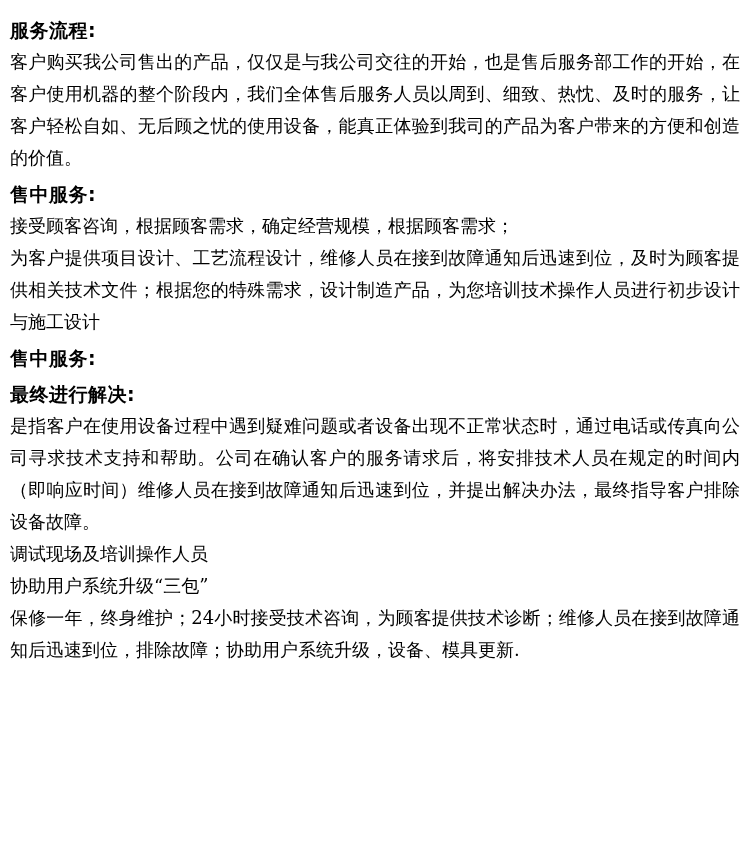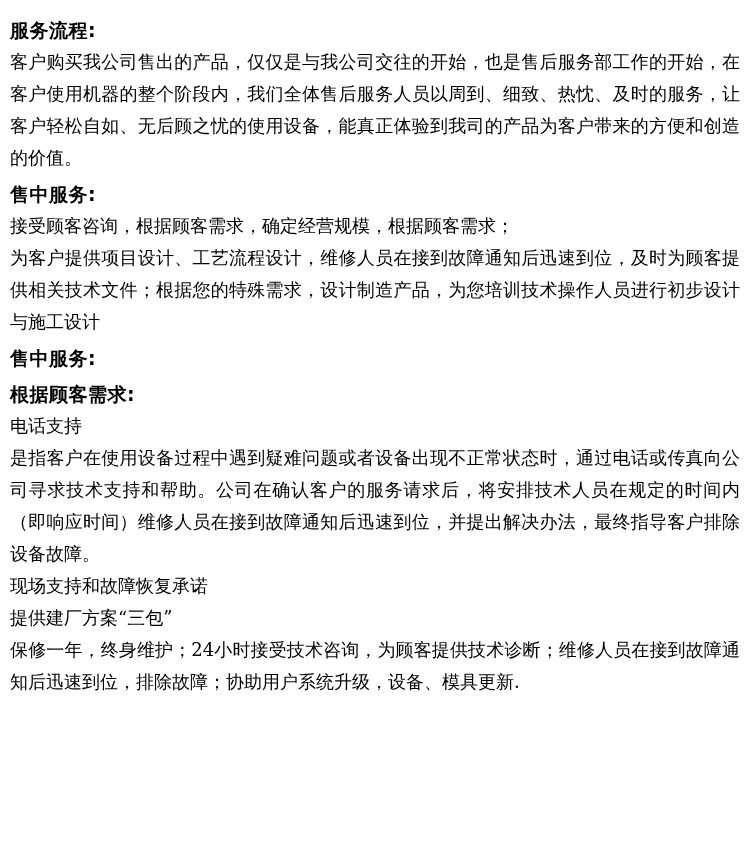--- a/index.html
+++ b/index.html
@@ -41,20 +41,19 @@
 <body>
 
 <main class="page">
   <div id="doc-content">
       <h3 class="doc-block doc-heading">服务流程:</h3>
       <p class="doc-block doc-para">客户购买我公司售出的产品，仅仅是与我公司交往的开始，也是售后服务部工作的开始，在客户使用机器的整个阶段内，我们全体售后服务人员以周到、细致、热忱、及时的服务，让客户轻松自如、无后顾之忧的使用设备，能真正体验到我司的产品为客户带来的方便和创造的价值。</p>
       <h3 class="doc-block doc-heading">售中服务:</h3>
       <p class="doc-block doc-para">接受顾客咨询，根据顾客需求，确定经营规模，根据顾客需求；</p>
       <p class="doc-block doc-para">为客户提供项目设计、工艺流程设计，维修人员在接到故障通知后迅速到位，及时为顾客提供相关技术文件；根据您的特殊需求，设计制造产品，为您培训技术操作人员进行初步设计与施工设计</p>
       <h3 class="doc-block doc-heading">售中服务:</h3>
-      <h3 class="doc-block doc-heading">根据顾客需求:</h3>
-      <p class="doc-block doc-para">电话支持</p>
+      <h3 class="doc-block doc-heading">最终进行解决:</h3>
       <p class="doc-block doc-para">是指客户在使用设备过程中遇到疑难问题或者设备出现不正常状态时，通过电话或传真向公司寻求技术支持和帮助。公司在确认客户的服务请求后，将安排技术人员在规定的时间内（即响应时间）维修人员在接到故障通知后迅速到位，并提出解决办法，最终指导客户排除设备故障。</p>
-      <p class="doc-block doc-para">现场支持和故障恢复承诺</p>
-      <p class="doc-block doc-para">提供建厂方案“三包”</p>
+      <p class="doc-block doc-para">调试现场及培训操作人员</p>
+      <p class="doc-block doc-para">协助用户系统升级“三包”</p>
       <p class="doc-block doc-para">保修一年，终身维护；24小时接受技术咨询，为顾客提供技术诊断；维修人员在接到故障通知后迅速到位，排除故障；协助用户系统升级，设备、模具更新.</p>
     </div>
 </main>
 
 </body></html>

